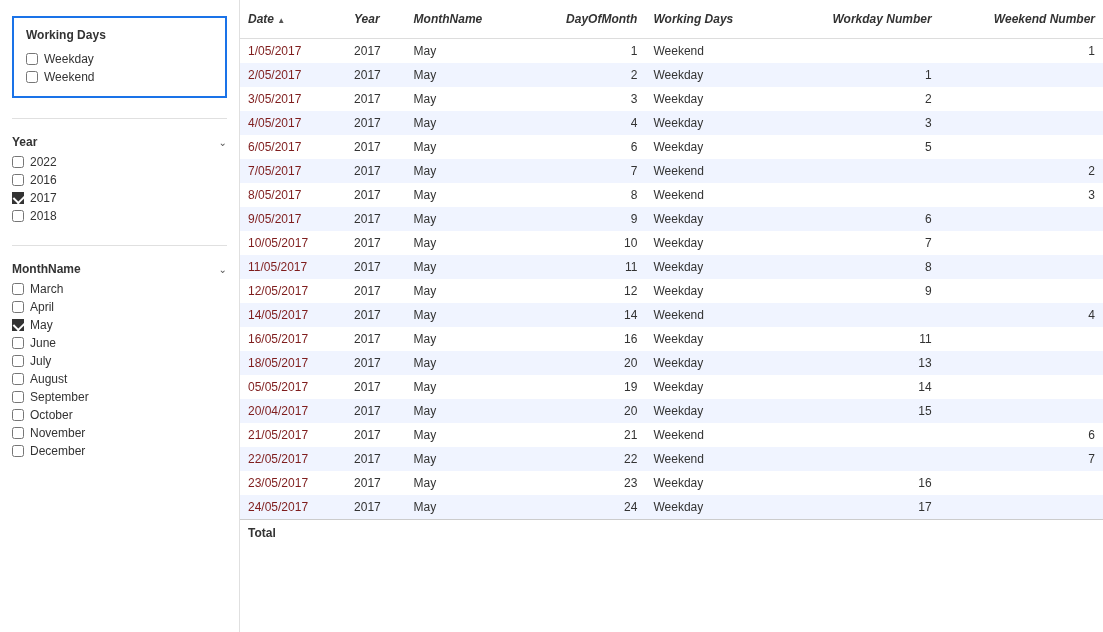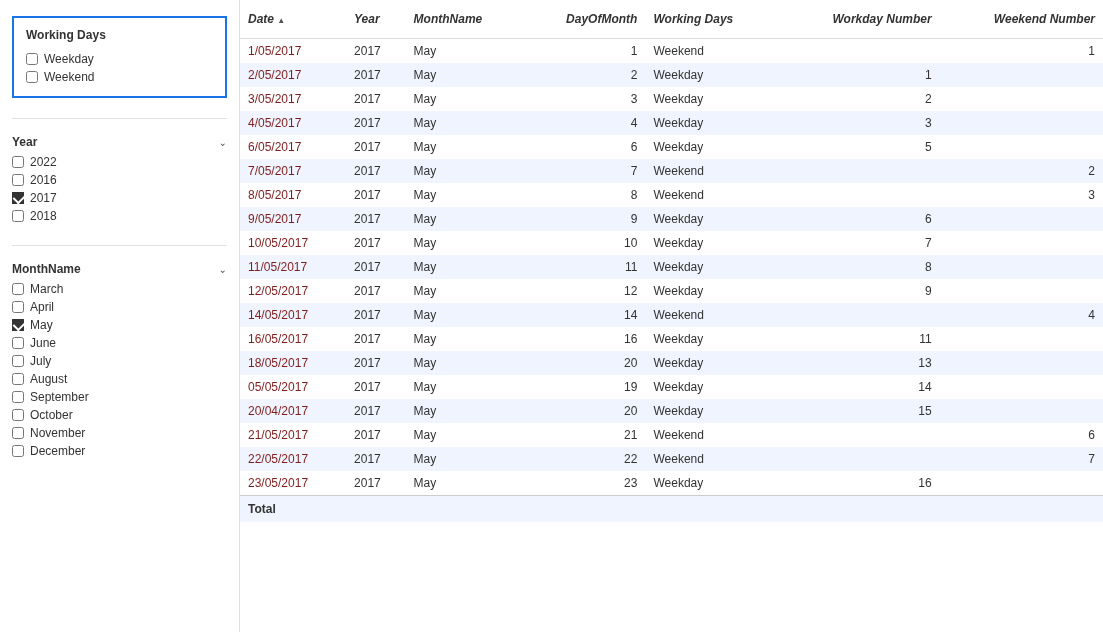--- a/index.html
+++ b/index.html
@@ -469,20 +469,29 @@
     </tr>
           <tr>
       <td class="date-col">23/05/2017</td>
       <td>2017</td>
       <td>May</td>
       <td class="numeric">23</td>
       <td>Weekday</td>
       <td class="numeric">16</td>
       <td class="numeric"></td>
     </tr>
+          <tr class="highlighted-row">
+      <td class="date-col">24/05/2017</td>
+      <td>2017</td>
+      <td>May</td>
+      <td class="numeric">24</td>
+      <td>Weekday</td>
+      <td class="numeric">17</td>
+      <td class="numeric"></td>
+    </tr>
           <tr class="total-row">
     <td><strong>Total</strong></td>
     <td></td>
     <td></td>
     <td></td>
     <td></td>
     <td></td>
     <td></td>
   </tr>
         </tbody>

